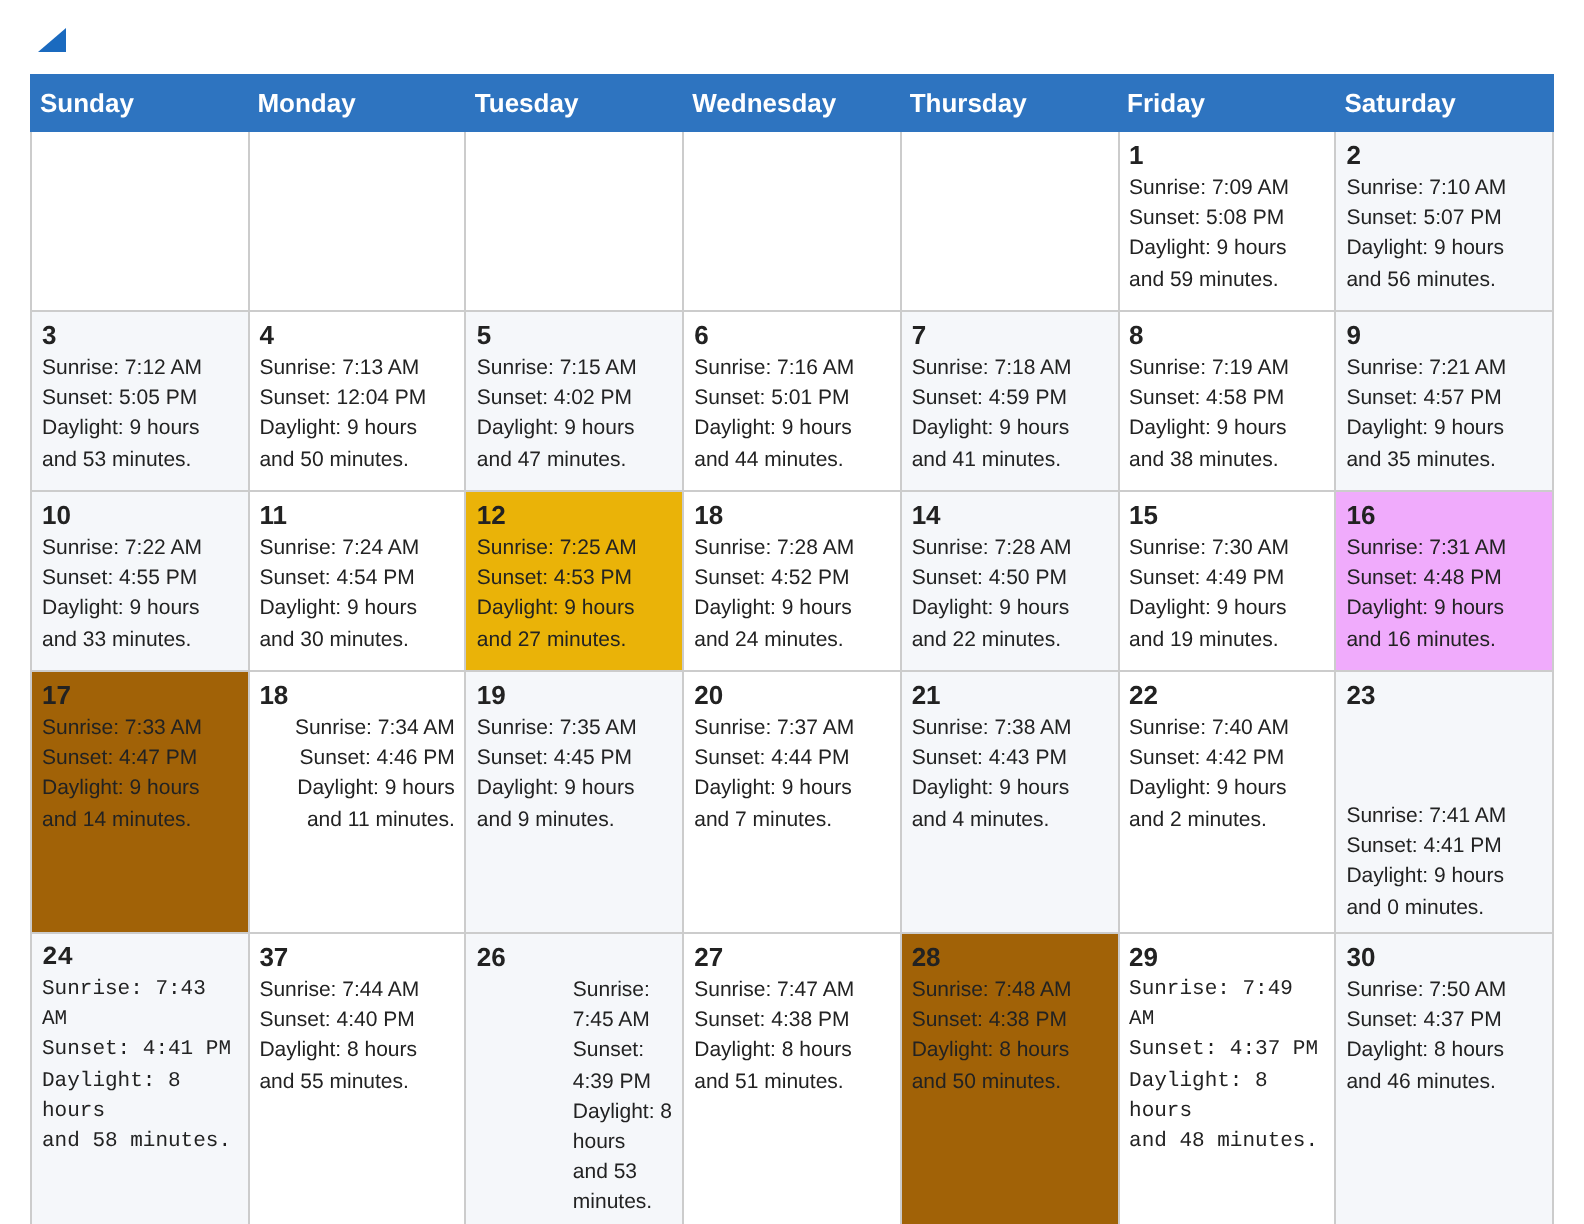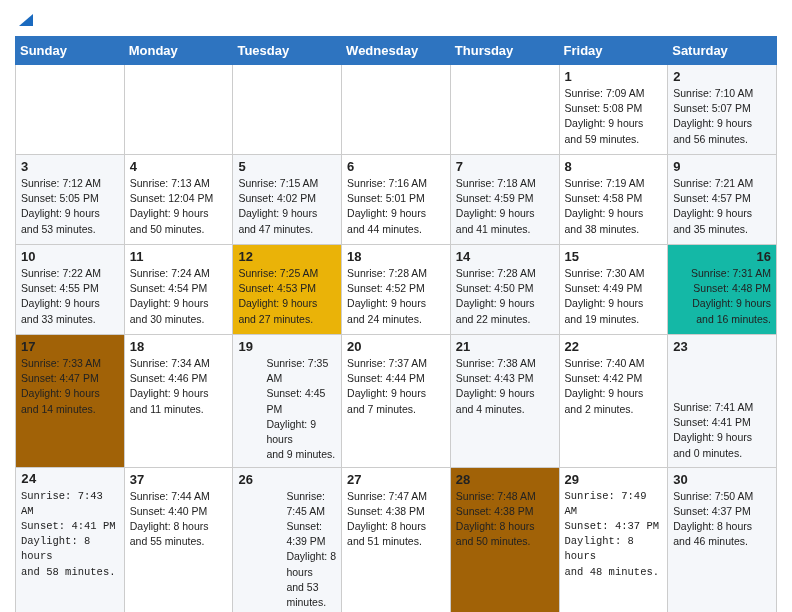--- a/index.html
+++ b/index.html
@@ -239,46 +239,46 @@
 Daylight: 9 hours
 and 22 minutes.</div>
           </td>
           <td style="background: rgb(255, 255, 255);">
             <span class="day-number">15</span>
             <div class="day-info" style="white-space: pre-line;">Sunrise: 7:30 AM
 Sunset: 4:49 PM
 Daylight: 9 hours
 and 19 minutes.</div>
           </td>
-          <td style="background: #14b8a6; text-align: right;">
+          <td style="background: #f0abfc;">
             <span class="day-number">16</span>
             <div class="day-info" style="white-space: pre-line;">Sunrise: 7:31 AM
 Sunset: 4:48 PM
 Daylight: 9 hours
 and 16 minutes.</div>
           </td>
         </tr>
         <tr>
           <td style="background: #a16207;">
             <span class="day-number">17</span>
             <div class="day-info" style="white-space: pre-line;">Sunrise: 7:33 AM
 Sunset: 4:47 PM
 Daylight: 9 hours
 and 14 minutes.</div>
           </td>
           <td style="background: rgb(255, 255, 255);">
             <span class="day-number">18</span>
-            <div class="day-info" style="white-space: pre-line;">Sunrise: 7:34 AM
+            <div class="day-info" style="white-space: pre-line; text-align: right;">Sunrise: 7:34 AM
 Sunset: 4:46 PM
 Daylight: 9 hours
 and 11 minutes.</div>
           </td>
           <td style="background: rgb(245, 247, 250);">
             <span class="day-number">19</span>
-            <div class="day-info" style="white-space: pre-line; margin-left: 28px;">Sunrise: 7:35 AM
+            <div class="day-info" style="white-space: pre-line;">Sunrise: 7:35 AM
 Sunset: 4:45 PM
 Daylight: 9 hours
 and 9 minutes.</div>
           </td>
           <td style="background: rgb(255, 255, 255);">
             <span class="day-number">20</span>
             <div class="day-info" style="white-space: pre-line;">Sunrise: 7:37 AM
 Sunset: 4:44 PM
 Daylight: 9 hours
 and 7 minutes.</div>

